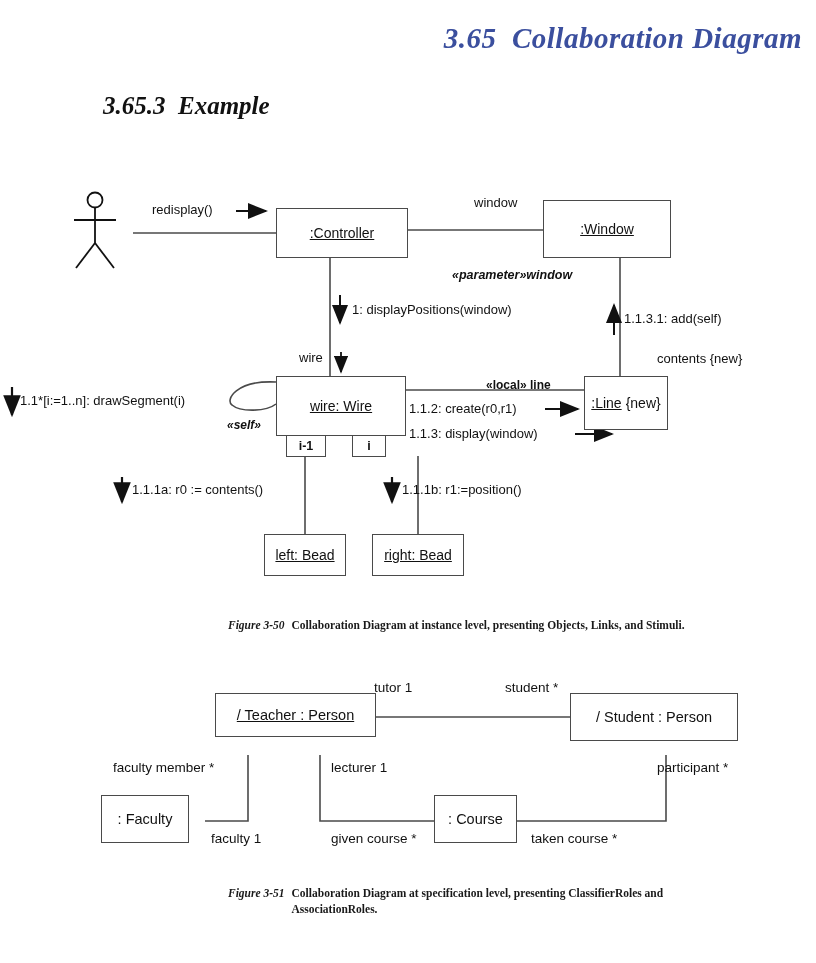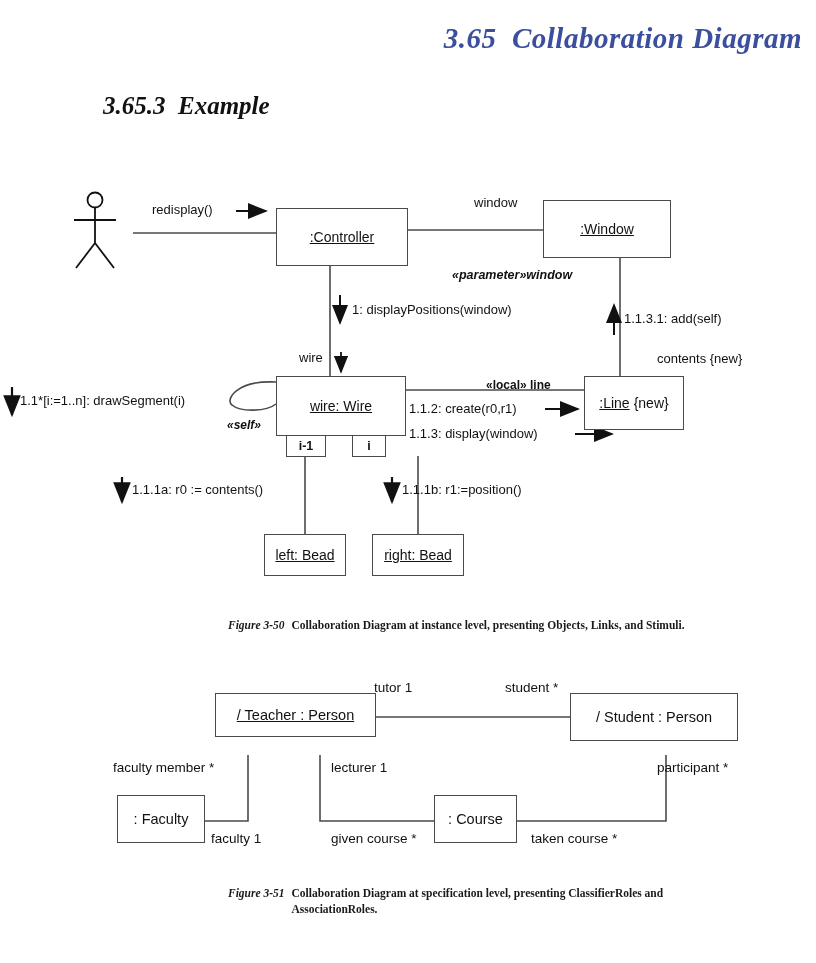--- a/index.html
+++ b/index.html
@@ -180,33 +180,33 @@
 
       <line x1="305" y1="456" x2="305" y2="534" stroke="#4a4a4a" stroke-width="1.6"></line>
 
       <line x1="418" y1="456" x2="418" y2="534" stroke="#4a4a4a" stroke-width="1.6"></line>
 
       <line x1="122" y1="477" x2="122" y2="502" stroke="#111111" stroke-width="2.2" marker-end="url(#arrowFill)"></line>
 
       <line x1="392" y1="477" x2="392" y2="502" stroke="#111111" stroke-width="2.2" marker-end="url(#arrowFill)"></line>
     </svg>
 
-    <div class="obj-box" id="box-controller" style="left:276px; top:208px; width:132px; height:58px;">
+    <div class="obj-box" id="box-controller" style="left:276px; top:208px; width:132px; height:50px;">
       <span class="nm">:Controller</span>
     </div>
 
     <div class="obj-box" id="box-window" style="left:543px; top:200px; width:128px; height:58px;">
       <span class="nm">:Window</span>
     </div>
 
     <div class="obj-box" id="box-wire" style="left:276px; top:376px; width:130px; height:60px;">
       <span class="nm">wire: Wire</span>
     </div>
 
-    <div class="obj-box" id="box-line" style="left:584px; top:376px; width:100px; height:54px;">
+    <div class="obj-box" id="box-line" style="left:584px; top:376px; width:84px; height:54px;">
       <span class="nm">:Line</span>
       <span class="tag">{new}</span>
     </div>
 
     <div class="obj-box" id="box-left-bead" style="left:264px; top:534px; width:82px; height:42px;">
       <span class="nm">left: Bead</span>
     </div>
 
     <div class="obj-box" id="box-right-bead" style="left:372px; top:534px; width:92px; height:42px;">
       <span class="nm">right: Bead</span>
@@ -252,21 +252,21 @@
 
       <polyline points="666,100 666,166 517,166" fill="none" stroke="#4a4a4a" stroke-width="1.6"></polyline>
     </svg>
 
     <div class="role-box" id="box-teacher" style="left:215px; top:38px; width:161px; height:44px;text-decoration:underline;">
       <span>/ Teacher : Person</span>
     </div>
     <div class="role-box" id="box-student" style="left:570px; top:38px; width:168px; height:48px;">
       <span>/ Student : Person</span>
     </div>
-    <div class="role-box" id="box-faculty" style="left:117px; top:140px; width:88px; height:48px;">
+    <div class="role-box" id="box-faculty" style="left:101px; top:140px; width:88px; height:48px;">
       <span>: Faculty</span>
     </div>
     <div class="role-box" id="box-course" style="left:434px; top:140px; width:83px; height:48px;">
       <span>: Course</span>
     </div>
 
     <div class="lbl spec" style="left:374px; top:26px;">tutor 1</div>
     <div class="lbl spec" style="left:505px; top:26px;">student *</div>
     <div class="lbl spec" style="left:113px; top:106px;">faculty member *</div>
     <div class="lbl spec" style="left:331px; top:106px;">lecturer 1</div>

